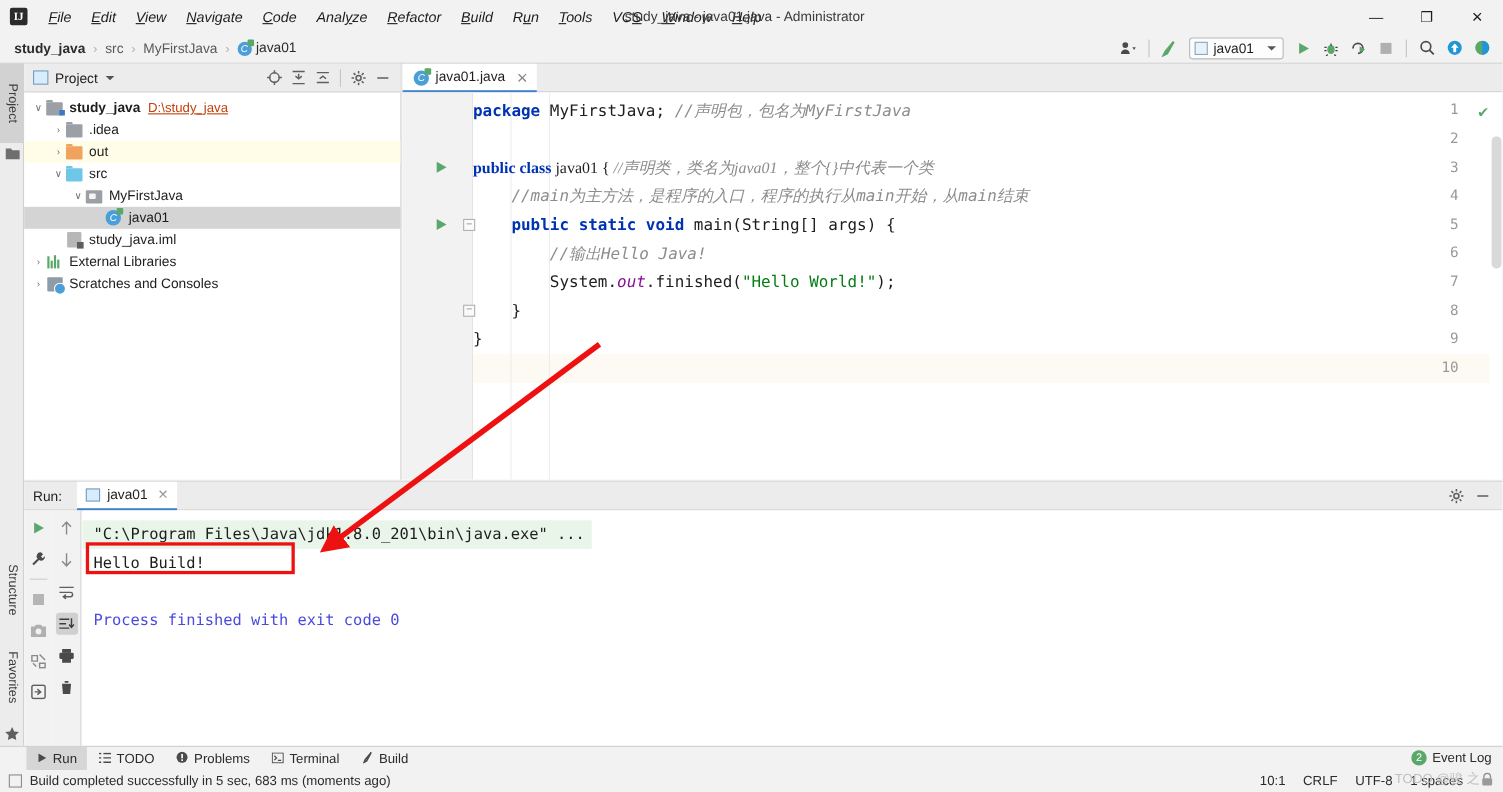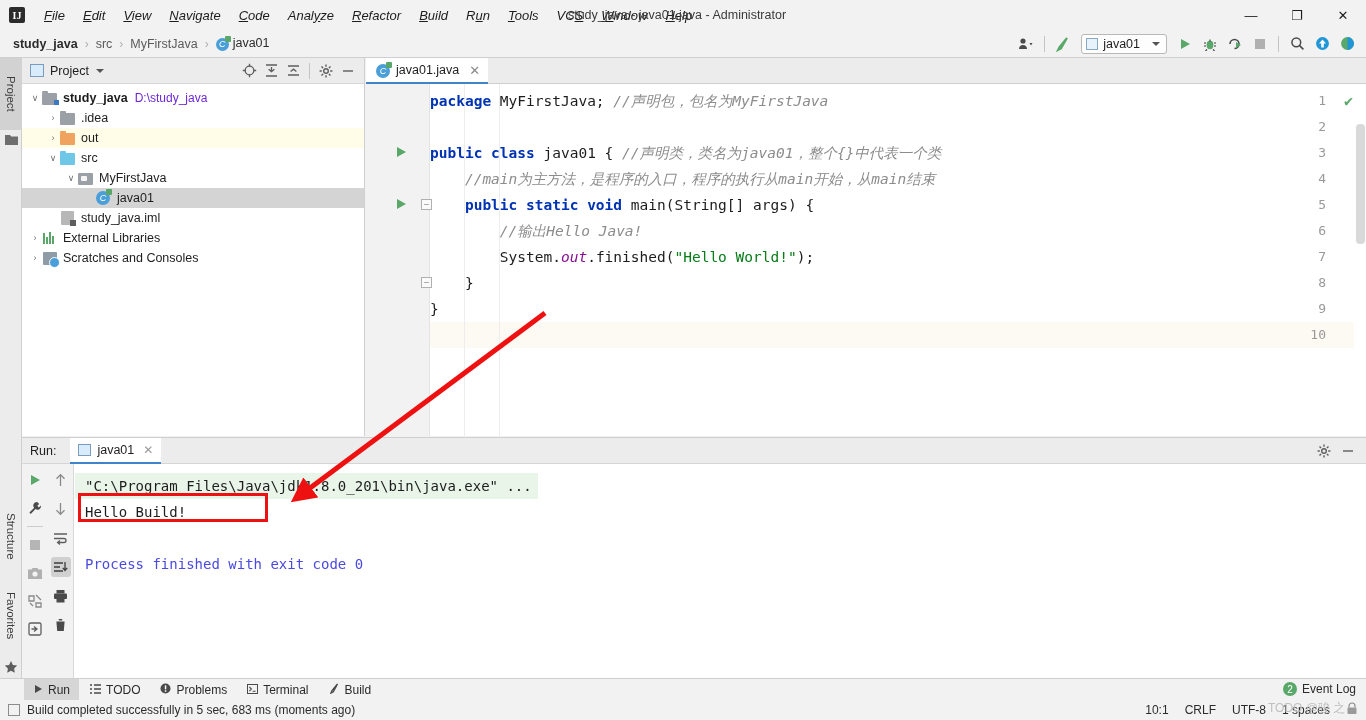--- a/index.html
+++ b/index.html
@@ -136,21 +136,21 @@
     flex: 0 0 14px;
   }
   .ticon { width: 16px; height: 16px; margin-right: 5px; flex: 0 0 16px; position: relative; }
   .fld { width:15px;height:12px;border-radius:1px; position:absolute; top:3px; left:0; }
   .fld::before{content:'';position:absolute;top:-2px;left:0;width:6px;height:2px;border-radius:1px 1px 0 0;background:inherit;}
   .fld-gray { background:#9aa0a6; }
   .fld-orange { background:#f0a35e; }
   .fld-src { background:#6fc7e8; }
   .tlabel { color: #1d1d1d; }
   .tlabel.bold { font-weight: bold; }
-  .tpath { color: #6d28d9; margin-left: 7px; font-size: 12px; }
+  .tpath { color: #c2410c; margin-left: 7px; font-size: 12px; text-decoration: underline; }
   .cls-ic {
     width: 14px; height: 14px; border-radius: 50%;
     background: #4a9fd8; color:#fff; font-size: 9px; font-style: italic;
     display:flex;align-items:center;justify-content:center; position:relative;
     margin-top:1px;
   }
   .cls-ic::after{content:'';position:absolute;right:-2px;top:-2px;width:6px;height:6px;background:#59a869;border-radius:1px;}
   .pkg-ic { width:15px;height:12px;background:#9aa0a6;border-radius:1px;position:absolute;top:3px;left:0; }
   .pkg-ic::after{content:'';position:absolute;left:3px;top:3px;width:6px;height:5px;background:#f5f5f5;border-radius:1px;}
   .iml-ic { width:13px;height:14px;background:#b7b7b7;border-radius:1px;position:absolute;top:1px;left:1px; }
@@ -575,21 +575,21 @@
         <div class="ln" style="top: 139px;">6</div>
         <div class="ln" style="top: 165px;">7</div>
         <div class="ln" style="top: 191px;">8</div>
         <div class="gfold" style="top: 193px;">−</div>
         <div class="ln" style="top: 217px;">9</div>
         <div class="ln" style="top: 243px;">10</div>
       </div>
     <div id="codelines" class="codearea">
         <div class="cline" style="top: 4px;"><span class="k">package</span><span class="p"> MyFirstJava;</span><span class="cm"> //声明包，包名为MyFirstJava</span></div>
         <div class="cline" style="top: 30px;">&nbsp;</div>
-        <div class="cline" style="top: 56px;"><span class="k">public class</span><span class="p"> java01 {</span><span class="cm"> //声明类，类名为java01，整个{}中代表一个类</span></div>
+        <div class="cline" style="top: 56px; font-family: Liberation Serif, serif;"><span class="k">public class</span><span class="p"> java01 {</span><span class="cm"> //声明类，类名为java01，整个{}中代表一个类</span></div>
         <div class="cline" style="top: 108px;"><span class="p">    </span><span class="k">public static void</span><span class="p"> main(String[] args) {</span></div>
         <div class="cline" style="top: 82px;"><span class="cm">    //main为主方法，是程序的入口，程序的执行从main开始，从main结束</span></div>
         <div class="cline" style="top: 134px;"><span class="cm">        //输出Hello Java!</span></div>
         <div class="cline" style="top: 160px;"><span class="p">        System.</span><span class="f">out</span><span class="p">.finished(</span><span class="s">"Hello World!"</span><span class="p">);</span></div>
         <div class="cline" style="top: 186px;"><span class="p">    }</span></div>
         <div class="cline" style="top: 212px;"><span class="p">}</span></div>
         <div class="cline" style="top: 238px;">&nbsp;</div>
       </div>
     <div class="check-ok">✔</div>
     <div class="ed-scrollbar">

